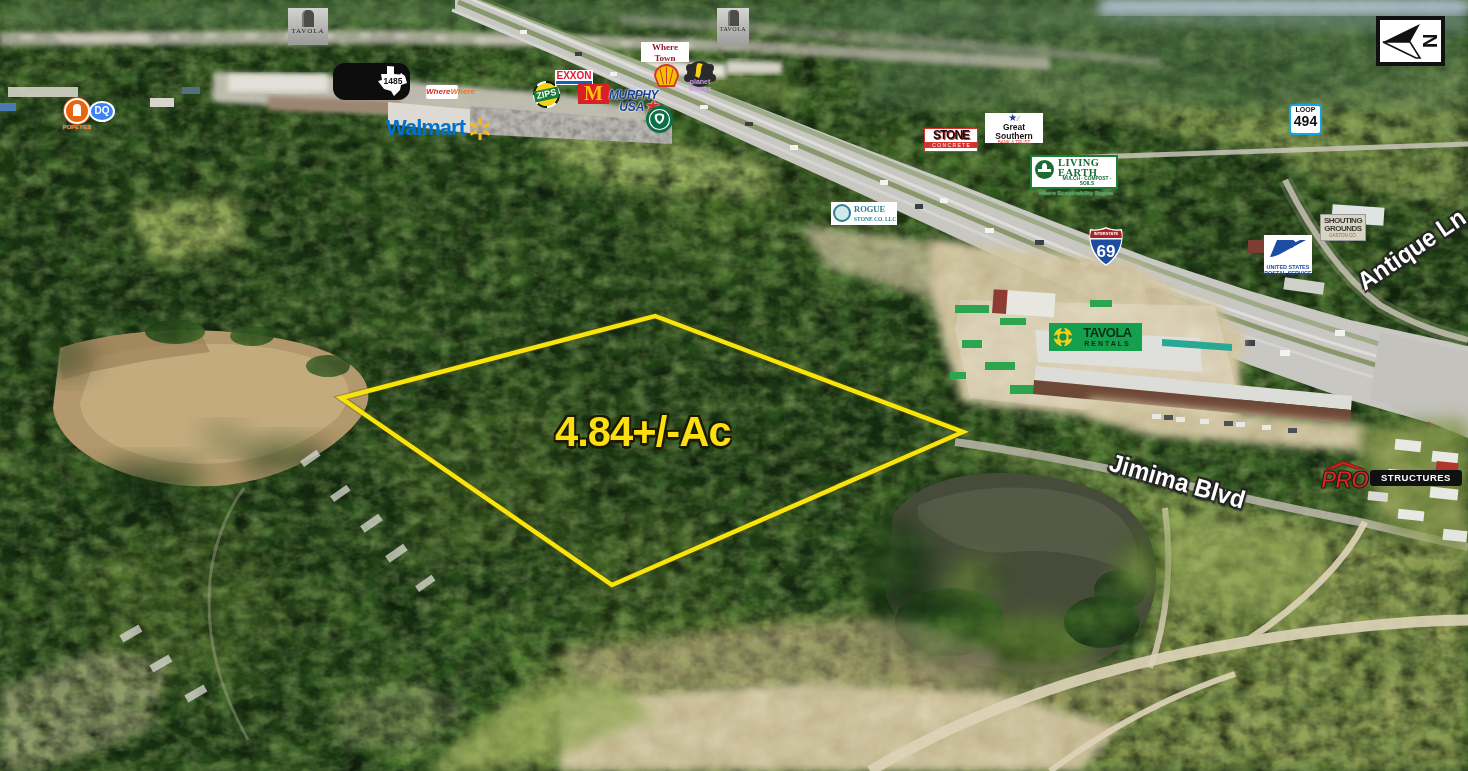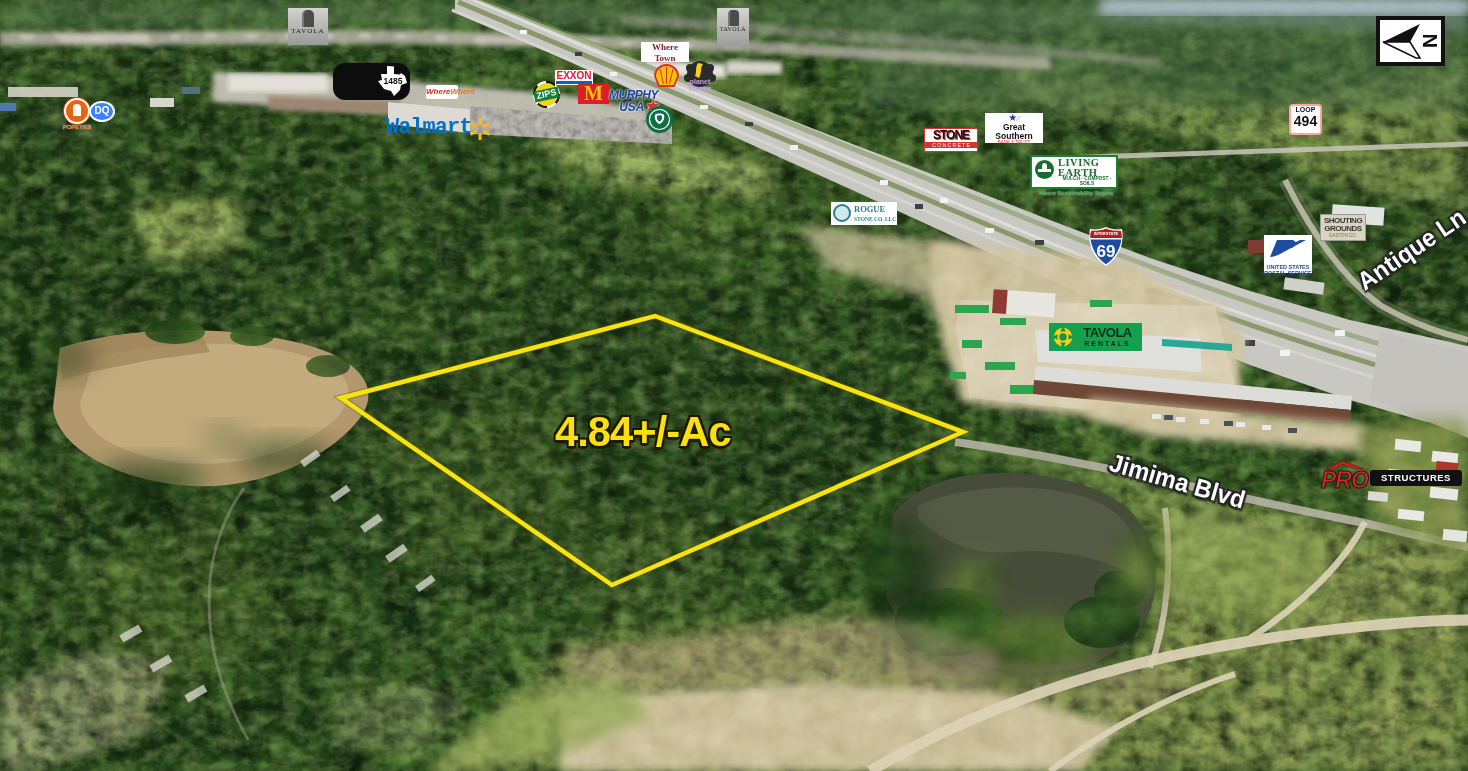--- a/index.html
+++ b/index.html
@@ -399,21 +399,21 @@
 </div>
 
 <div class="lab" style="left:333px;top:63px;width:36px;height:37px;background:#0d0d0d;border-radius:12px;padding-left:41px;">
 <svg width="36" height="37" viewBox="0 0 36 37">
   <path d="M 13,3 L 20,3.5 L 20,11 L 26,11.5 L 27,10 L 31,13 L 33,20 L 27,22 L 26,27 L 20,33 L 17,28 L 10,26 L 4,18 L 8,17 L 7,11 L 13,11 Z" fill="#fff"></path>
   <text x="19" y="21" font-size="8.5" font-weight="bold" fill="#111" text-anchor="middle">1485</text>
 </svg></div>
 
 <div class="lab" style="left:426px;top:85px;width:32px;height:14px;background:#fff;border-radius:2px;text-align:center;font-style:italic;font-weight:bold;font-size:8px;line-height:13px;"><span style="color:#d52b1e;">Where</span><span style="color:#f37021;">Where</span></div>
 
-<div class="lab" style="left:386px;top:115px;width:104px;height:26px;font-family:Liberation Mono, monospace;">
+<div class="lab" style="left:386px;top:115px;width:104px;height:26px;">
   <span style="color:#0071ce;font-weight:bold;font-size:22px;letter-spacing:-1px;">Walmart</span>
   <svg width="24" height="24" viewBox="0 0 24 24" style="position:absolute;right:-2px;top:2px;">
     <g fill="#fcb61a">
           <rect x="10.5" y="1" width="3" height="7" rx="1"></rect>
           <rect x="10.5" y="16" width="3" height="7" rx="1"></rect>
     <rect x="10.5" y="1" width="3" height="7" rx="1" transform="rotate(60 12 12)"></rect>
           <rect x="10.5" y="16" width="3" height="7" rx="1" transform="rotate(60 12 12)"></rect>
     <rect x="10.5" y="1" width="3" height="7" rx="1" transform="rotate(-60 12 12)"></rect>
           <rect x="10.5" y="16" width="3" height="7" rx="1" transform="rotate(-60 12 12)"></rect>
         </g>
@@ -496,21 +496,21 @@
   <div style="position:absolute;left:3px;top:3px;width:19px;height:19px;border-radius:50%;background:#1c6b33;">
     <div style="position:absolute;left:3px;top:9px;width:13px;height:2.5px;background:#fff;"></div>
     <div style="position:absolute;left:7px;top:3px;width:5px;height:7px;background:#fff;border-radius:50% 50% 0 0;"></div>
   </div>
   <div style="margin-left:26px;color:#1c6b33;font-weight:bold;font-size:10.5px;line-height:10px;font-family:'Liberation Serif',serif;letter-spacing:0.5px;margin-top:1px;">LIVING<br>EARTH</div>
   <div style="position:absolute;left:24px;bottom:1px;width:62px;text-align:center;color:#1c6b33;font-size:4.8px;font-weight:bold;">MULCH · COMPOST · SOILS</div>
 </div>
 
 <div class="lab" style="left:1038px;top:190px;width:76px;text-align:center;color:#2a8c3c;font-size:5.5px;font-weight:bold;text-shadow:0 0 1px #fff;">Where Sustainability Begins</div>
 
-<div class="lab" style="left:1289px;top:104px;width:33px;height:31px;background:#fff;border:2px solid #fca5a5;border-radius:4px;box-sizing:border-box;text-align:center;">
+<div class="lab" style="left:1289px;top:104px;width:33px;height:31px;background:#fff;border:2px solid #0ea5e9;border-radius:4px;box-sizing:border-box;text-align:center;">
   <div style="font-size:7px;line-height:8px;font-weight:bold;color:#111;">LOOP</div>
   <div style="font-size:14px;line-height:14px;font-weight:bold;color:#111;">494</div>
 </div>
 
 <div class="lab" style="left:831px;top:202px;width:66px;height:23px;background:#fff;overflow:hidden;">
   <div style="position:absolute;left:2px;top:2px;width:18px;height:18px;border-radius:50%;border:2px solid #2a7f8f;box-sizing:border-box;background:#cfe8ec;"></div>
   <div style="margin-left:23px;color:#2a7f8f;font-weight:bold;font-size:8.5px;line-height:9px;margin-top:3px;font-family:'Liberation Serif',serif;">ROGUE<br><span style="font-size:5.5px;">STONE CO. LLC</span></div>
 </div>
 
 <div class="lab" style="left:1088px;top:226px;width:36px;height:41px;">

